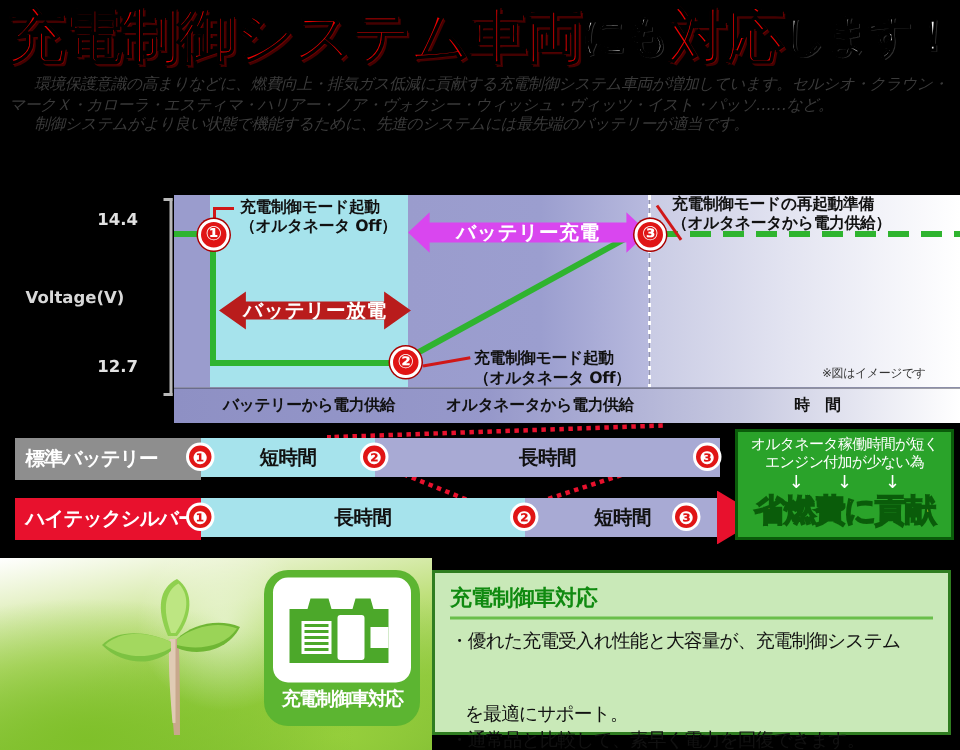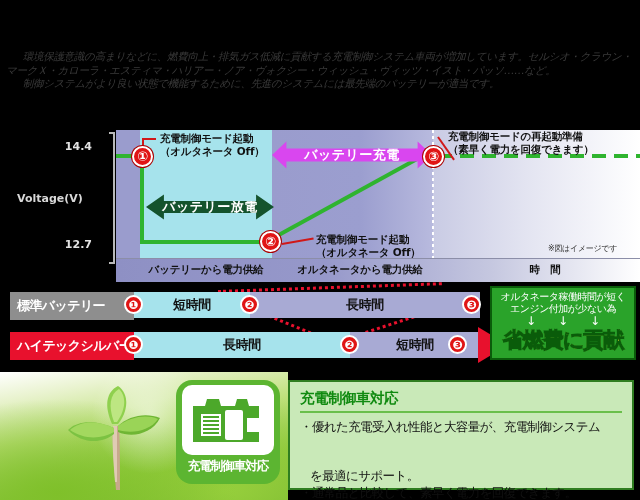--- a/index.html
+++ b/index.html
@@ -125,21 +125,21 @@
   
   .arrow-navy, .arrow-orange {
     position: absolute; display: flex; align-items: center; justify-content: center;
     color: #fff; font-size: 13px; font-weight: bold; letter-spacing: 0.5px;
   }
   .arrow-navy {
     background: #d946ef;
     clip-path: polygon(0% 50%, 9% 5%, 9% 28%, 91% 28%, 91% 5%, 100% 50%, 91% 95%, 91% 72%, 9% 72%, 9% 95%);
   }
   .arrow-orange {
-    background: #14532d;
+    background: #b91c1c;
     clip-path: polygon(0% 50%, 14% 8%, 14% 30%, 86% 30%, 86% 8%, 100% 50%, 86% 92%, 86% 70%, 14% 70%, 14% 92%);
   }
   .note-img {
     position: absolute; color: #333; font-size: 8px; letter-spacing: -0.3px;
   }
 
   
   #compare { position: absolute; left: 0; top: 284px; width: 640px; height: 84px; background:#000; }
   .row { position: absolute; height: 26px; }
   .row-label {
@@ -219,20 +219,26 @@
   .ib-item {
     color: #111; font-size: 12.5px; line-height: 17px; letter-spacing: -0.6px;
   }
   .ib-item .cont { display: block; padding-left: 10px; margin-top: 32px; }
 </style>
 </head>
 <body>
 
 <div id="page">
 
+  <div class="headline">
+    <span class="hl-red">充電制御システム車両</span>
+    <span class="hl-white">にも</span>
+    <span class="hl-red">対応</span>
+    <span class="hl-white">します！</span>
+  </div>
 
   <div class="lead">
     <p>環境保護意識の高まりなどに、燃費向上・排気ガス低減に貢献する充電制御システム車両が増加しています。セルシオ・クラウン・マークＸ・カローラ・エスティマ・ハリアー・ノア・ヴォクシー・ウィッシュ・ヴィッツ・イスト・パッソ……など。</p>
     <p>制御システムがより良い状態で機能するために、先進のシステムには最先端のバッテリーが適当です。</p>
   </div>
 
   <div id="chart">
 
     <div class="yaxis-title">Voltage(V)</div>
     <div class="ytick" style="left:50px; top:14px;">14.4</div>
@@ -273,21 +279,21 @@
 
       <div class="lead-line" style="left:166px; top:113px; width:32px; height:2px; transform:rotate(-10deg); transform-origin:0 50%;"></div>
       <div class="callout" style="left:200px; top:103px;">
         <div>充電制御モード起動</div>
         <div>（オルタネータ Off）</div>
       </div>
 
       <div class="lead-line" style="left:322px; top:6px; width:28px; height:2px; transform:rotate(55deg); transform-origin:0 50%;"></div>
       <div class="callout" style="left:332px; top:0px;">
         <div>充電制御モードの再起動準備</div>
-        <div>（素早く電力を回復できます）</div>
+        <div>（オルタネータから電力供給）</div>
       </div>
 
       <div class="marker" style="left:16px;  top:16px;">①</div>
       <div class="marker" style="left:144px; top:101px;">②</div>
       <div class="marker" style="left:307px; top:16px;">③</div>
 
       <div class="note-img" style="left:432px; top:113px;">※図はイメージです</div>
 
       <div class="axis-bottom"></div>
       <div class="footer-band"></div>

